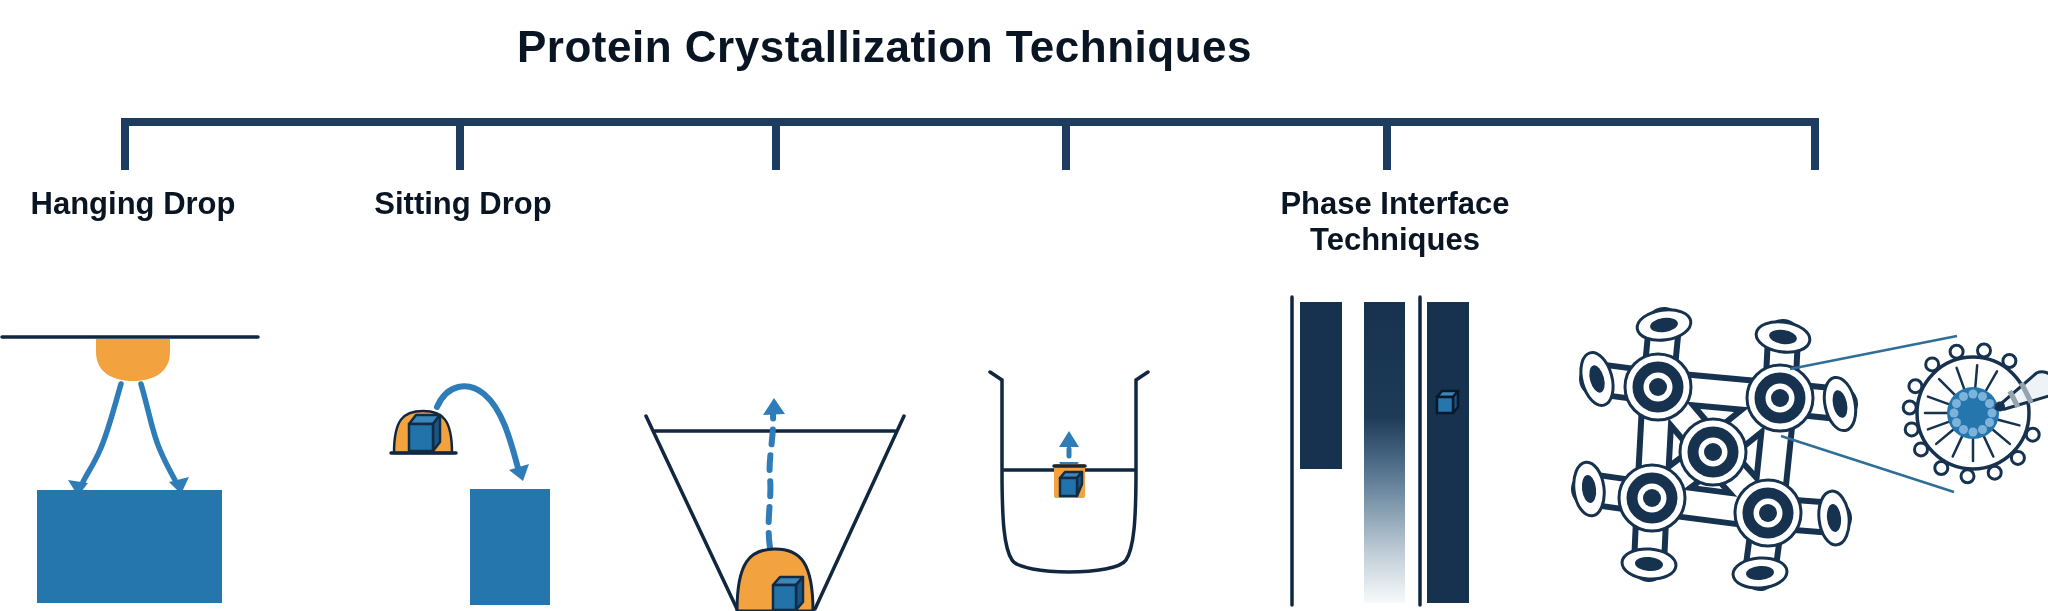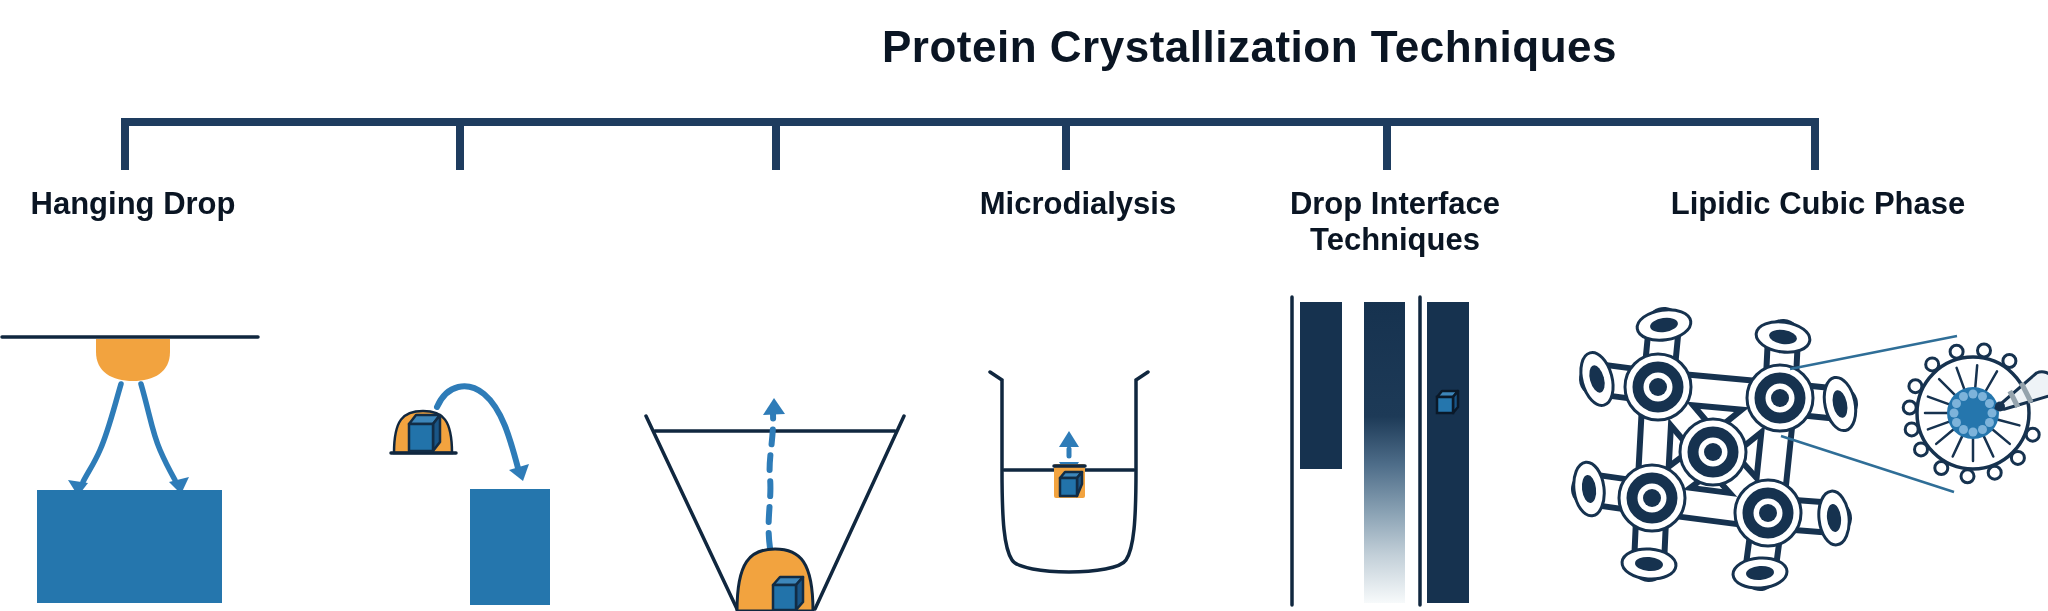--- a/index.html
+++ b/index.html
@@ -1,18 +1,18 @@
 <!DOCTYPE html>
 <html><head>
 <meta charset="utf-8">
 <style>
   html,body{margin:0;padding:0;background:#ffffff;}
   .canvas{position:relative;width:2048px;height:611px;background:#ffffff;overflow:hidden;
           font-family:"Liberation Sans", sans-serif;}
-  .title{position:absolute;top:22px;left:517px;width:1100px;text-align:right;
+  .title{position:absolute;top:22px;left:517px;width:1100px;text-align:left;
          font-size:44px;font-weight:bold;color:#0a1523;letter-spacing:0.5px;}
   .branch-label{position:absolute;top:186px;width:400px;text-align:center;
          font-size:31px;font-weight:bold;color:#0a1523;line-height:36px;}
   .branch-label span{display:block;}
   svg{position:absolute;top:0;left:0;}
   .outline{stroke:#10273f;fill:none;stroke-width:3.5;stroke-linecap:round;}
   .arrow{stroke:#2e7cb8;fill:none;stroke-linecap:round;}
   .ah{fill:#2e7cb8;stroke:none;}
   .cube-f{fill:#2273aa;stroke:#122c45;stroke-width:2.5;stroke-linejoin:round;}
   .cube-t{fill:#3d86ba;stroke:#122c45;stroke-width:2.5;stroke-linejoin:round;}
@@ -272,24 +272,21 @@
           <line x1="2031.2" y1="402.5" x2="2021.3" y2="382.9" stroke="#94a3ad" stroke-width="5"></line>
           <circle cx="2000" cy="406.5" r="5" fill="#16324f"></circle>
         </g>
       </g>
     </g>
   </svg>
 
   <div class="branch-label" style="left:-67px">
       <span>Hanging Drop</span>
     </div>
-  <div class="branch-label" style="left:878px">
-      <span>Microdialysis</span>
+  <div class="branch-label" style="left:263px">
+      <span>Sitting Drop</span>
     </div>
   <div class="branch-label" style="left:1195px">
-    <span>Drop Interface</span>
+    <span>Phase Interface</span>
     <span>Techniques</span>
   </div>
-  <div class="branch-label" style="left:1618px">
-      <span>Lipidic Cubic Phase</span>
-    </div>
 
 </div>
 
 </body></html>

